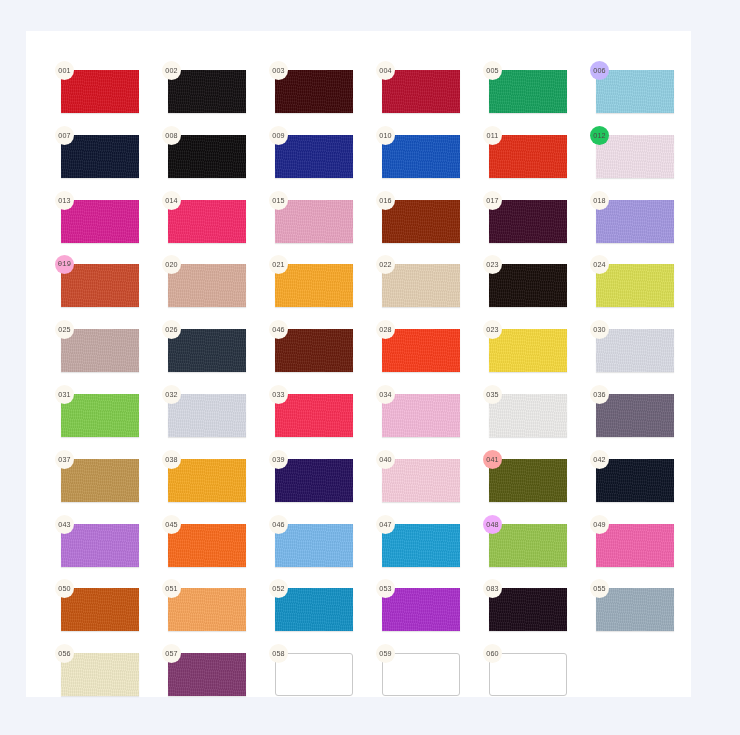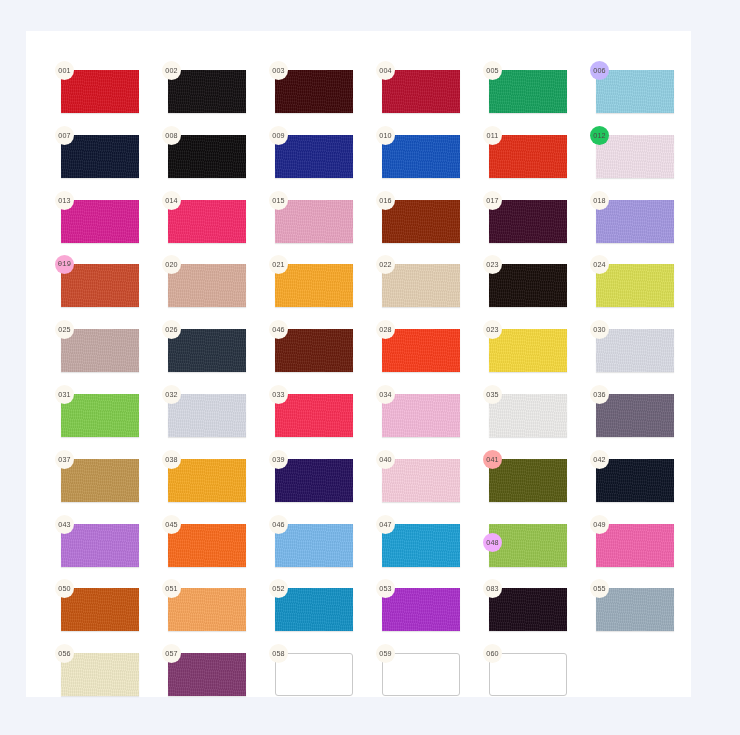--- a/index.html
+++ b/index.html
@@ -272,21 +272,21 @@
       <div class="swatch-cell is-filled">
         <div class="swatch-chip" style="background: rgb(121, 184, 236);"></div>
         <div class="swatch-label" style="background: rgb(251, 247, 238); color: rgb(78, 74, 69);">046</div>
       </div>
       <div class="swatch-cell is-filled">
         <div class="swatch-chip" style="background: rgb(29, 159, 212);"></div>
         <div class="swatch-label" style="background: rgb(251, 247, 238); color: rgb(78, 74, 69);">047</div>
       </div>
       <div class="swatch-cell is-filled">
         <div class="swatch-chip" style="background: rgb(150, 196, 77);"></div>
-        <div class="swatch-label" style="background: #f0abfc; color: rgb(78, 74, 69); margin-top: 18px;">048</div>
+        <div class="swatch-label" style="background: #f0abfc; color: rgb(78, 74, 69);">048</div>
       </div>
       <div class="swatch-cell is-filled">
         <div class="swatch-chip" style="background: rgb(241, 98, 171);"></div>
         <div class="swatch-label" style="background: rgb(251, 247, 238); color: rgb(78, 74, 69);">049</div>
       </div>
       <div class="swatch-cell is-filled">
         <div class="swatch-chip" style="background: rgb(197, 85, 16);"></div>
         <div class="swatch-label" style="background: rgb(251, 247, 238); color: rgb(78, 74, 69);">050</div>
       </div>
       <div class="swatch-cell is-filled">

